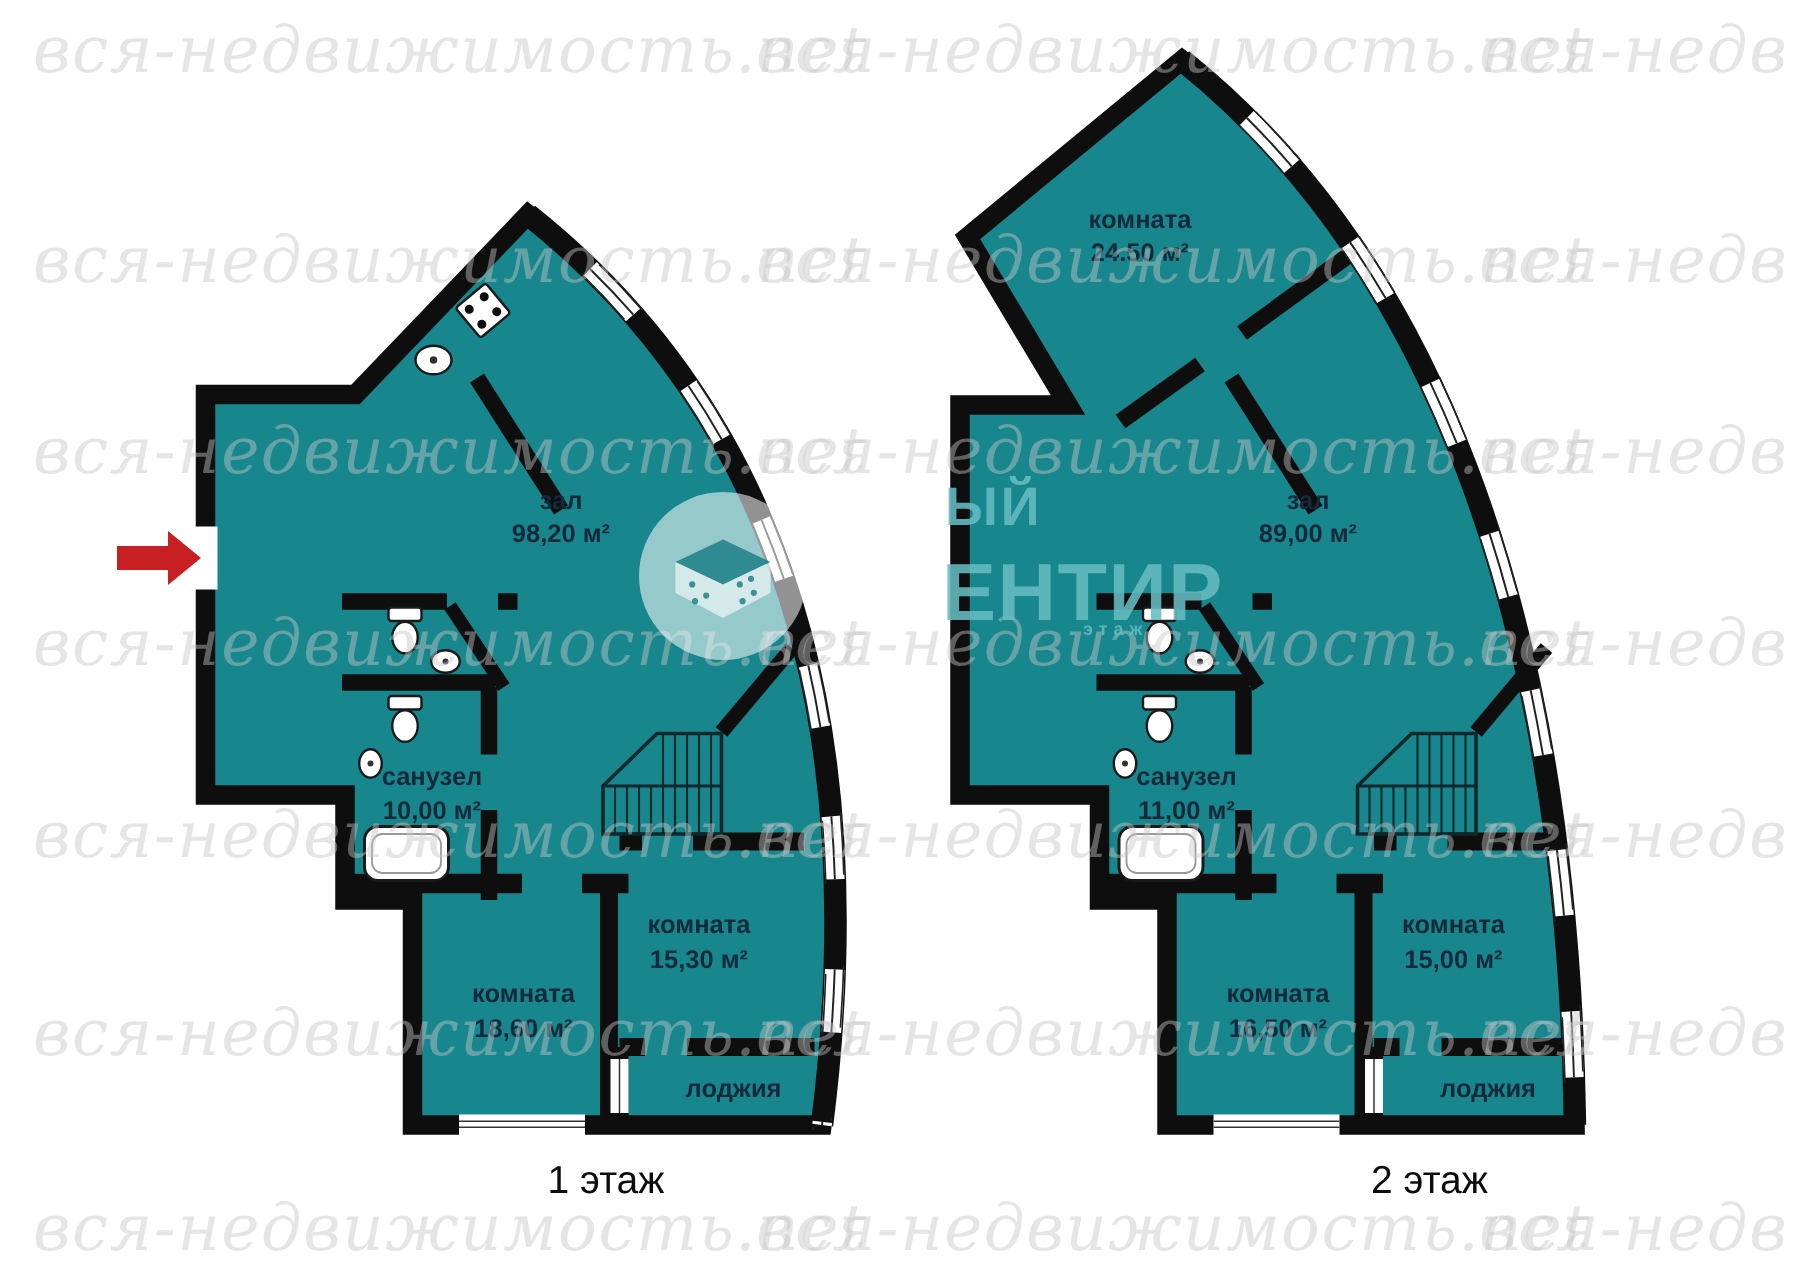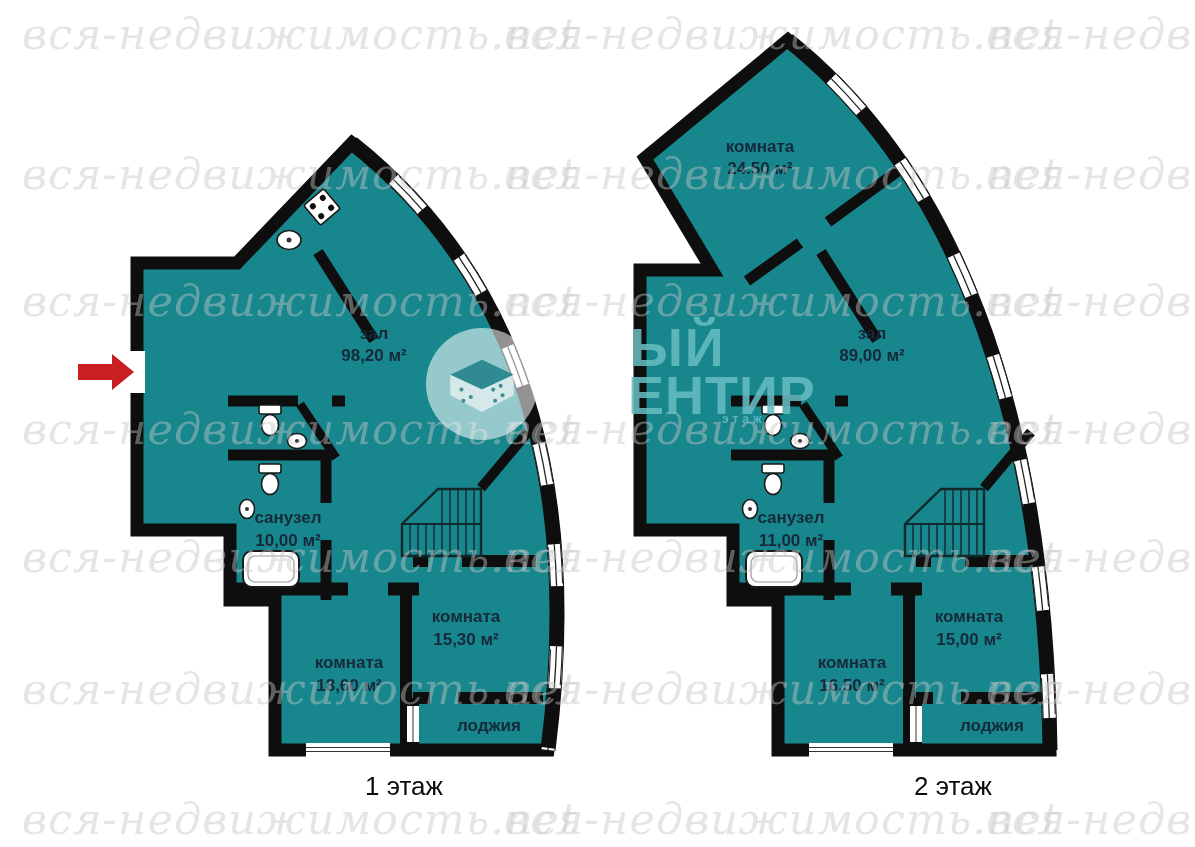--- a/index.html
+++ b/index.html
@@ -11,21 +11,21 @@
   .wm{flex:0 0 482px;width:482px;font-family:"DejaVu Serif",serif;font-style:italic;
       font-size:43px;color:rgba(198,198,198,0.45);letter-spacing:1px;}
   
   .plan-svg{position:absolute;left:0;top:0;z-index:2;}
   
   .logo{position:absolute;inset:0;z-index:4;pointer-events:none;}
   .logo-circle{position:absolute;left:426px;top:328px;width:112px;height:112px;border-radius:50%;
                background:rgba(255,255,255,0.55);}
   .logo-line{position:absolute;font-weight:bold;color:rgba(103,188,194,0.88);
              font-family:"Liberation Sans",sans-serif;line-height:1;}
-  .logo-line1{left:630px;top:320px;font-size:54px;letter-spacing:2px;text-align:center;}
+  .logo-line1{left:630px;top:320px;font-size:36px;letter-spacing:2px;text-align:center;}
   .logo-line2{left:628px;top:368px;font-size:54px;letter-spacing:1px;}
   .logo-sub{position:absolute;left:722px;top:412px;font-size:12px;font-weight:bold;
             letter-spacing:4px;color:rgba(103,188,194,0.88);}
   text{font-family:"Liberation Sans",sans-serif;}
   .room-name,.room-area{font-size:17px;font-weight:bold;fill:#15293b;}
   .floor-label{font-size:26px;fill:#0c0c0c;}
 </style>
 </head>
 <body>
 

